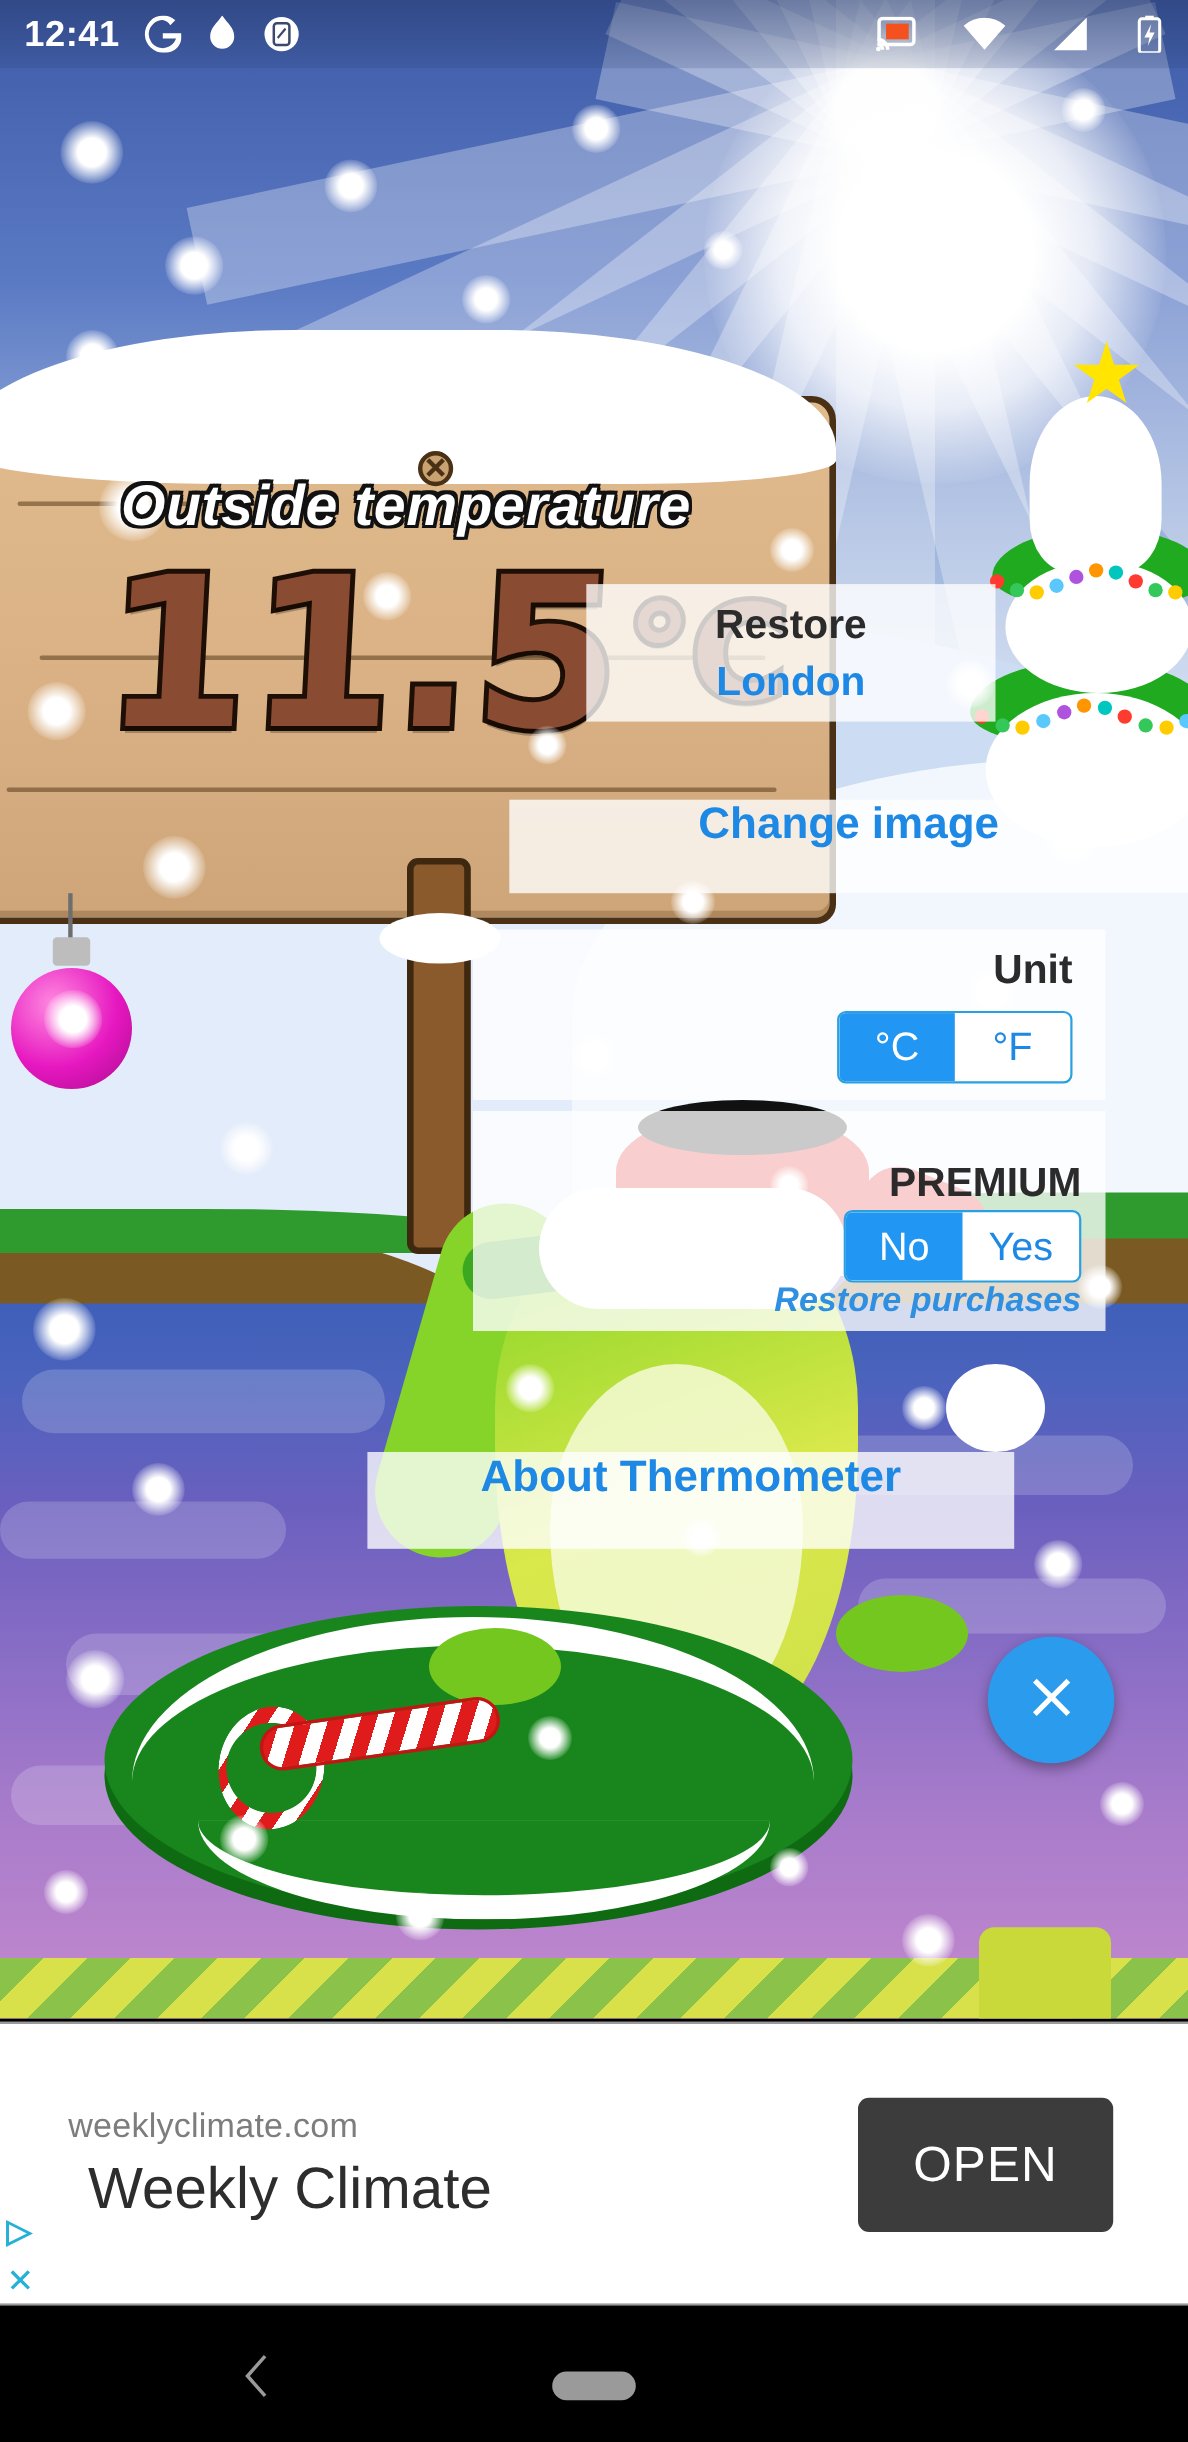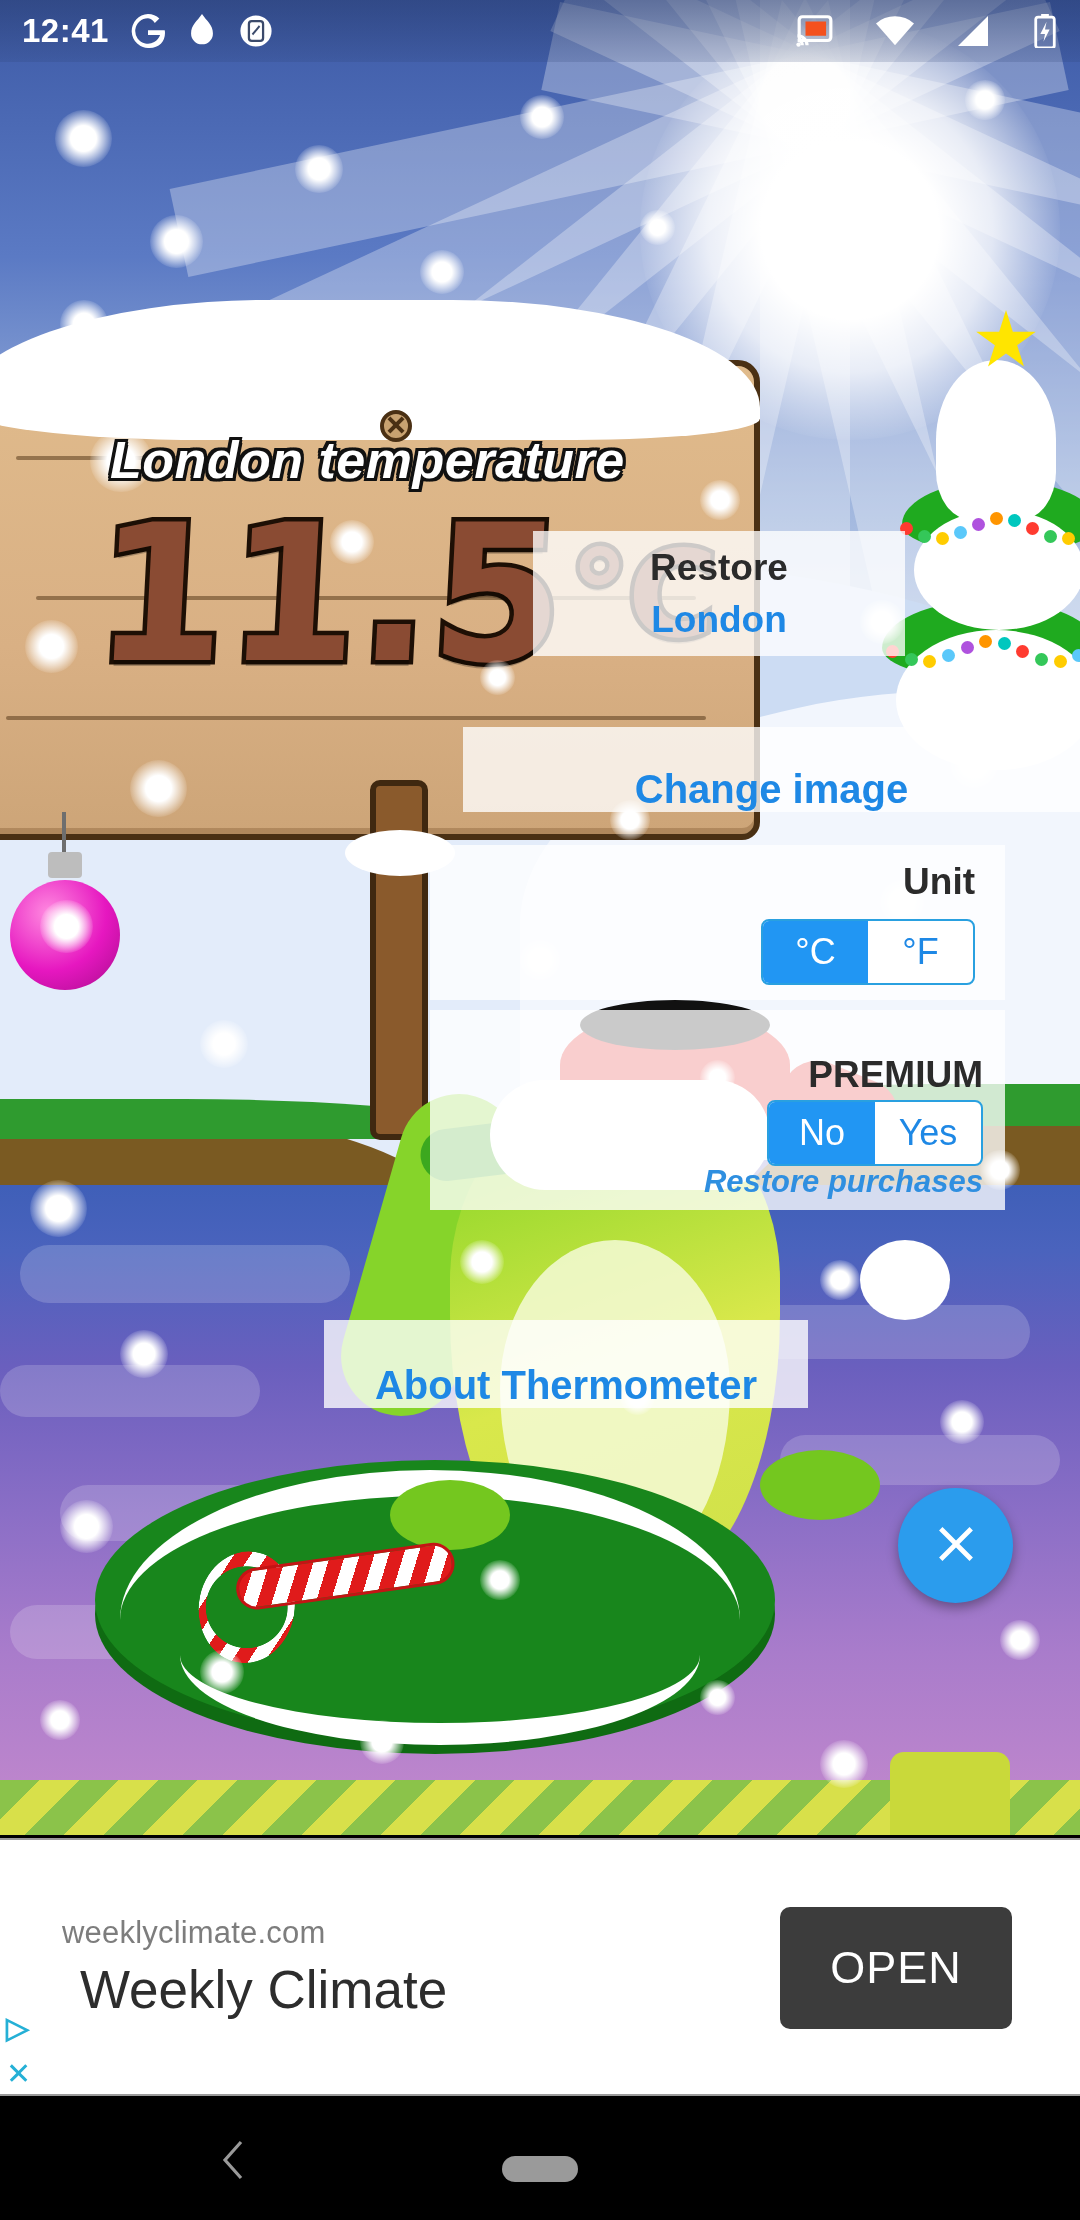--- a/index.html
+++ b/index.html
@@ -146,36 +146,36 @@
   
   #statusbar { position:absolute; left:0; top:0; width:1080px; height:62px;
     display:flex; align-items:center; padding:0 22px; z-index:40;
     background:linear-gradient(rgba(40,60,110,0.55), rgba(40,60,110,0.18)); }
   #sb-time { color:#fff; font-size:33px; font-weight:700; letter-spacing:.5px; }
   .sb-ic { margin-left:22px; display:flex; align-items:center; }
   #sb-right { margin-left:auto; display:flex; align-items:center; gap:20px; }
 
   
   .panel { position:absolute; background:rgba(255,255,255,0.78); z-index:30;
-           display:flex; align-items:flex-end; }
+           display:flex; align-items:flex-start; }
   .p-label { font-size:37px; font-weight:700; color:#2b2b2b; }
   .p-link { font-size:37px; font-weight:700; color:#1e88e5; }
   .p-link-big { font-size:40px; font-weight:700; color:#1e88e5; }
 
   #panelLocation { left:533px; top:531px; width:372px; height:125px;
     flex-direction:column; align-items:center; justify-content:center; gap:10px; }
   #panelChange { left:463px; top:727px; width:617px; height:85px;
     justify-content:center; }
   #panelUnit { left:430px; top:845px; width:575px; height:155px;
     flex-direction:column; align-items:flex-end; justify-content:center;
     padding:0 30px 0 0; gap:16px; }
   #panelPremium { left:430px; top:1010px; width:575px; height:200px;
     flex-direction:column; align-items:flex-end; justify-content:center;
     padding:0 22px 0 0; gap:4px; }
-  #panelAbout { left:324px; top:1320px; width:484px; height:88px;
+  #panelAbout { left:334px; top:1320px; width:588px; height:88px;
     justify-content:center; }
 
   .seg { display:flex; border:2px solid #29a0e0; border-radius:8px; overflow:hidden;
          background:#fff; }
   .seg > div { width:105px; height:62px; display:flex; align-items:center; justify-content:center;
                font-size:36px; font-weight:400; color:#1e88e5; }
   .seg > div.on { background:#2196f3; color:#fff; }
   .seg.wide > div { width:106px; }
 
   #restore { position:absolute; right:22px; bottom:10px; font-size:31px; font-weight:700;
@@ -293,21 +293,21 @@
 
     <div id="baubleStr"></div>
     <div id="baubleCap"></div>
     <div id="bauble"></div>
 
     <div id="tempRow">
       <span class="tglyph">11.5</span>
       <span class="tglyph small">°C</span>
     </div>
 
-    <div id="caption">London temperature</div>
+    <div id="caption">Outside temperature</div>
 
     <div id="frogArm"></div>
     <div id="frogBody"></div>
     <div id="frogBelly"></div>
     <div id="frogScarf"></div>
     <div id="hatRed"></div>
     <div id="hatBlack"></div>
     <div id="hatTip"></div>
     <div id="hatBand"></div>
     <div id="hatPom"></div>

